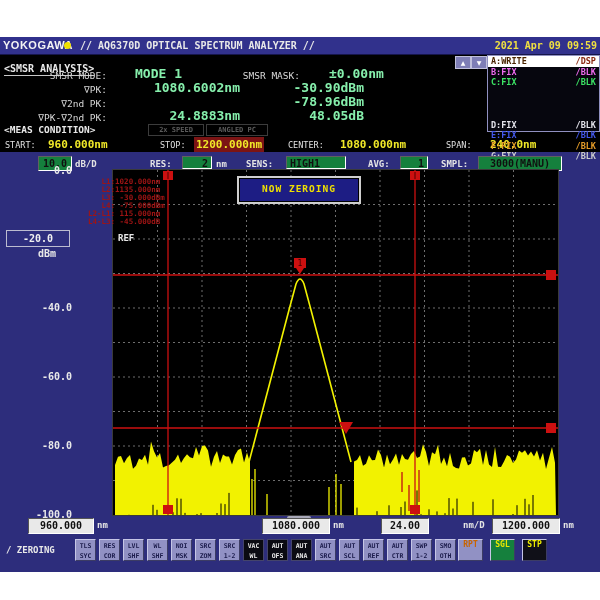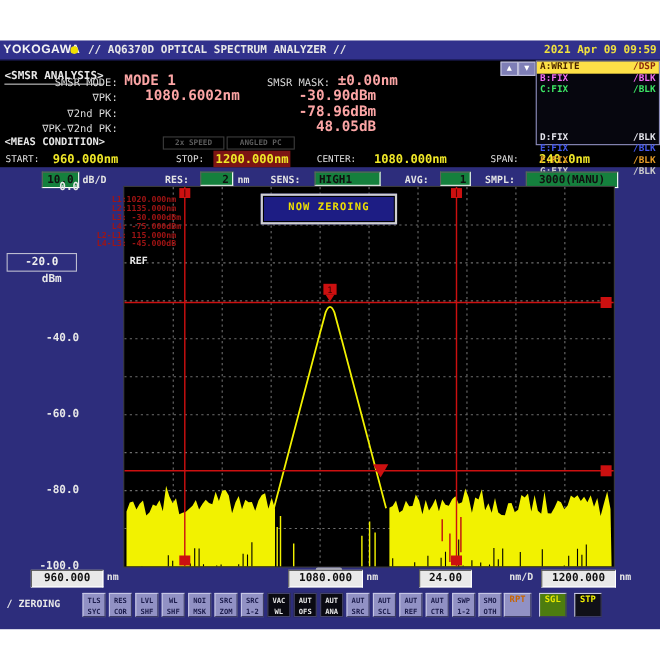--- a/index.html
+++ b/index.html
@@ -10,21 +10,21 @@
   
   .titlebar{position:absolute;left:0;top:0;width:600px;height:17px;background:#31318c;border-bottom:1px solid #15154a;}
   .brand{position:absolute;left:3px;top:2px;color:#f4f4f4;font:bold 11px "Liberation Sans",sans-serif;letter-spacing:.5px;}
   .branddot{position:absolute;left:64px;top:5px;width:7px;height:7px;background:#f0e000;border-radius:50%;}
   .ostitle{position:absolute;left:80px;top:3px;color:#e8e8e8;font:bold 10px "DejaVu Sans Mono",monospace;}
   .datetime{position:absolute;right:3px;top:3px;color:#f0e040;font:bold 10px "DejaVu Sans Mono",monospace;text-align:center;}
   
   .blackpanel{position:absolute;left:0;top:18px;width:600px;height:97px;background:#000;}
   .sectitle{color:#e8e8e8;font:bold 10px "DejaVu Sans Mono",monospace;border-bottom:1px solid #c8c8c8;padding-bottom:1px;}
   .lbl{color:#d8d8d8;font:9.5px "DejaVu Sans Mono",monospace;}
-  .bigval{color:#fca5a5;font:bold 13px "DejaVu Sans Mono",monospace;}
+  .bigval{color:#86efac;font:bold 13px "DejaVu Sans Mono",monospace;margin-left:22px;}
   .r{text-align:right;}
   
   .badge{border:1px solid #3c3c3c;color:#5c5c5c;font:bold 7px "DejaVu Sans Mono",monospace;
          text-align:center;line-height:10px;height:10px;}
   .yellowval{color:#f0e828;font:bold 11px "DejaVu Sans Mono",monospace;}
   .slbl{color:#e0e0e0;font:8.5px "DejaVu Sans Mono",monospace;}
   .stopbox{background:#7c1414;}
   
   .field{background:#15803d;color:#101010;font:bold 10px "DejaVu Sans Mono",monospace;height:13px;line-height:13px;
          border-top:1px solid #606060;border-left:1px solid #606060;border-right:1px solid #ffffff;border-bottom:1px solid #ffffff;}
@@ -85,20 +85,21 @@
     <div class="abs bigval" style="left:307px;top:11px;">±0.00nm</div>
 
     <div class="abs lbl r" style="left:0;top:29px;width:107px;">∇PK:</div>
     <div class="abs bigval r" style="left:110px;top:25px;width:108px;">1080.6002nm</div>
     <div class="abs bigval r" style="left:228px;top:25px;width:114px;">-30.90dBm</div>
 
     <div class="abs lbl r" style="left:0;top:43px;width:107px;">∇2nd PK:</div>
     <div class="abs bigval r" style="left:228px;top:39px;width:114px;">-78.96dBm</div>
 
     <div class="abs lbl r" style="left:0;top:57px;width:107px;">∇PK-∇2nd PK:</div>
+    <div class="abs bigval r" style="left:110px;top:53px;width:108px;">24.8883nm</div>
     <div class="abs bigval r" style="left:228px;top:53px;width:114px;">48.05dB</div>
 
     <div class="abs" style="left:4px;top:69px;color:#e8e8e8;font:bold 9.5px 'DejaVu Sans Mono',monospace;">&lt;MEAS CONDITION&gt;</div>
     <div class="abs badge" style="left:148px;top:69px;width:54px;">2x SPEED</div>
     <div class="abs badge" style="left:206px;top:69px;width:60px;">ANGLED PC</div>
 
     <div class="abs slbl" style="left:5px;top:85px;">START:</div>
     <div class="abs yellowval" style="left:48px;top:83px;">960.000nm</div>
     <div class="abs slbl" style="left:160px;top:85px;">STOP:</div>
     <div class="abs yellowval stopbox" style="left:194px;top:82px;padding:1px 2px;">1200.000nm</div>
@@ -108,21 +109,21 @@
     <div class="abs yellowval" style="left:490px;top:83px;">240.0nm</div>
   </div>
 
   <div class="arrowbtn" style="left:455px;top:19px;">
     <span>▲</span>
   </div>
   <div class="arrowbtn" style="left:471px;top:19px;">
     <span>▼</span>
   </div>
   <div class="menupanel">
-    <div class="menurow" style="color: rgb(74, 36, 0); background: #fde047;">
+    <div class="menurow" style="color: rgb(74, 36, 0); background: #ffffff;">
       <span class="nm">A:WRITE</span>
       <span class="st" style="color: rgb(138, 40, 16);">/DSP</span>
         </div>
     <div class="menurow" style="color: rgb(240, 108, 240);">
       <span class="nm">B:FIX</span>
       <span class="st">/BLK</span>
         </div>
     <div class="menurow" style="color: rgb(60, 228, 100);">
       <span class="nm">C:FIX</span>
       <span class="st">/BLK</span>
@@ -286,17 +287,17 @@
   <div class="tbtn dark" style="left:243px;"><span>VAC</span><br><span>WL</span></div>
   <div class="tbtn dark" style="left:267px;"><span>AUT</span><br><span>OFS</span></div>
   <div class="tbtn dark" style="left:291px;"><span>AUT</span><br><span>ANA</span></div>
   <div class="tbtn" style="left:315px;"><span>AUT</span><br><span>SRC</span></div>
   <div class="tbtn" style="left:339px;"><span>AUT</span><br><span>SCL</span></div>
   <div class="tbtn" style="left:363px;"><span>AUT</span><br><span>REF</span></div>
   <div class="tbtn" style="left:387px;"><span>AUT</span><br><span>CTR</span></div>
   <div class="tbtn" style="left:411px;"><span>SWP</span><br><span>1-2</span></div>
   <div class="tbtn" style="left:435px;"><span>SMO</span><br><span>OTH</span></div>
   <div class="swbtn" style="left: 458px; color: rgb(200, 100, 0); background: rgb(145, 145, 196);">RPT</div>
-  <div class="swbtn" style="left: 490px; color: rgb(232, 232, 0); background: #4d7c0f;">SGL</div>
+  <div class="swbtn" style="left: 490px; color: rgb(232, 232, 0); background: #15803d;">SGL</div>
   <div class="swbtn" style="left: 522px; color: rgb(240, 240, 0); background: rgb(16, 16, 24);">STP</div>
 
  </div>
 </div>
 
 </body></html>

